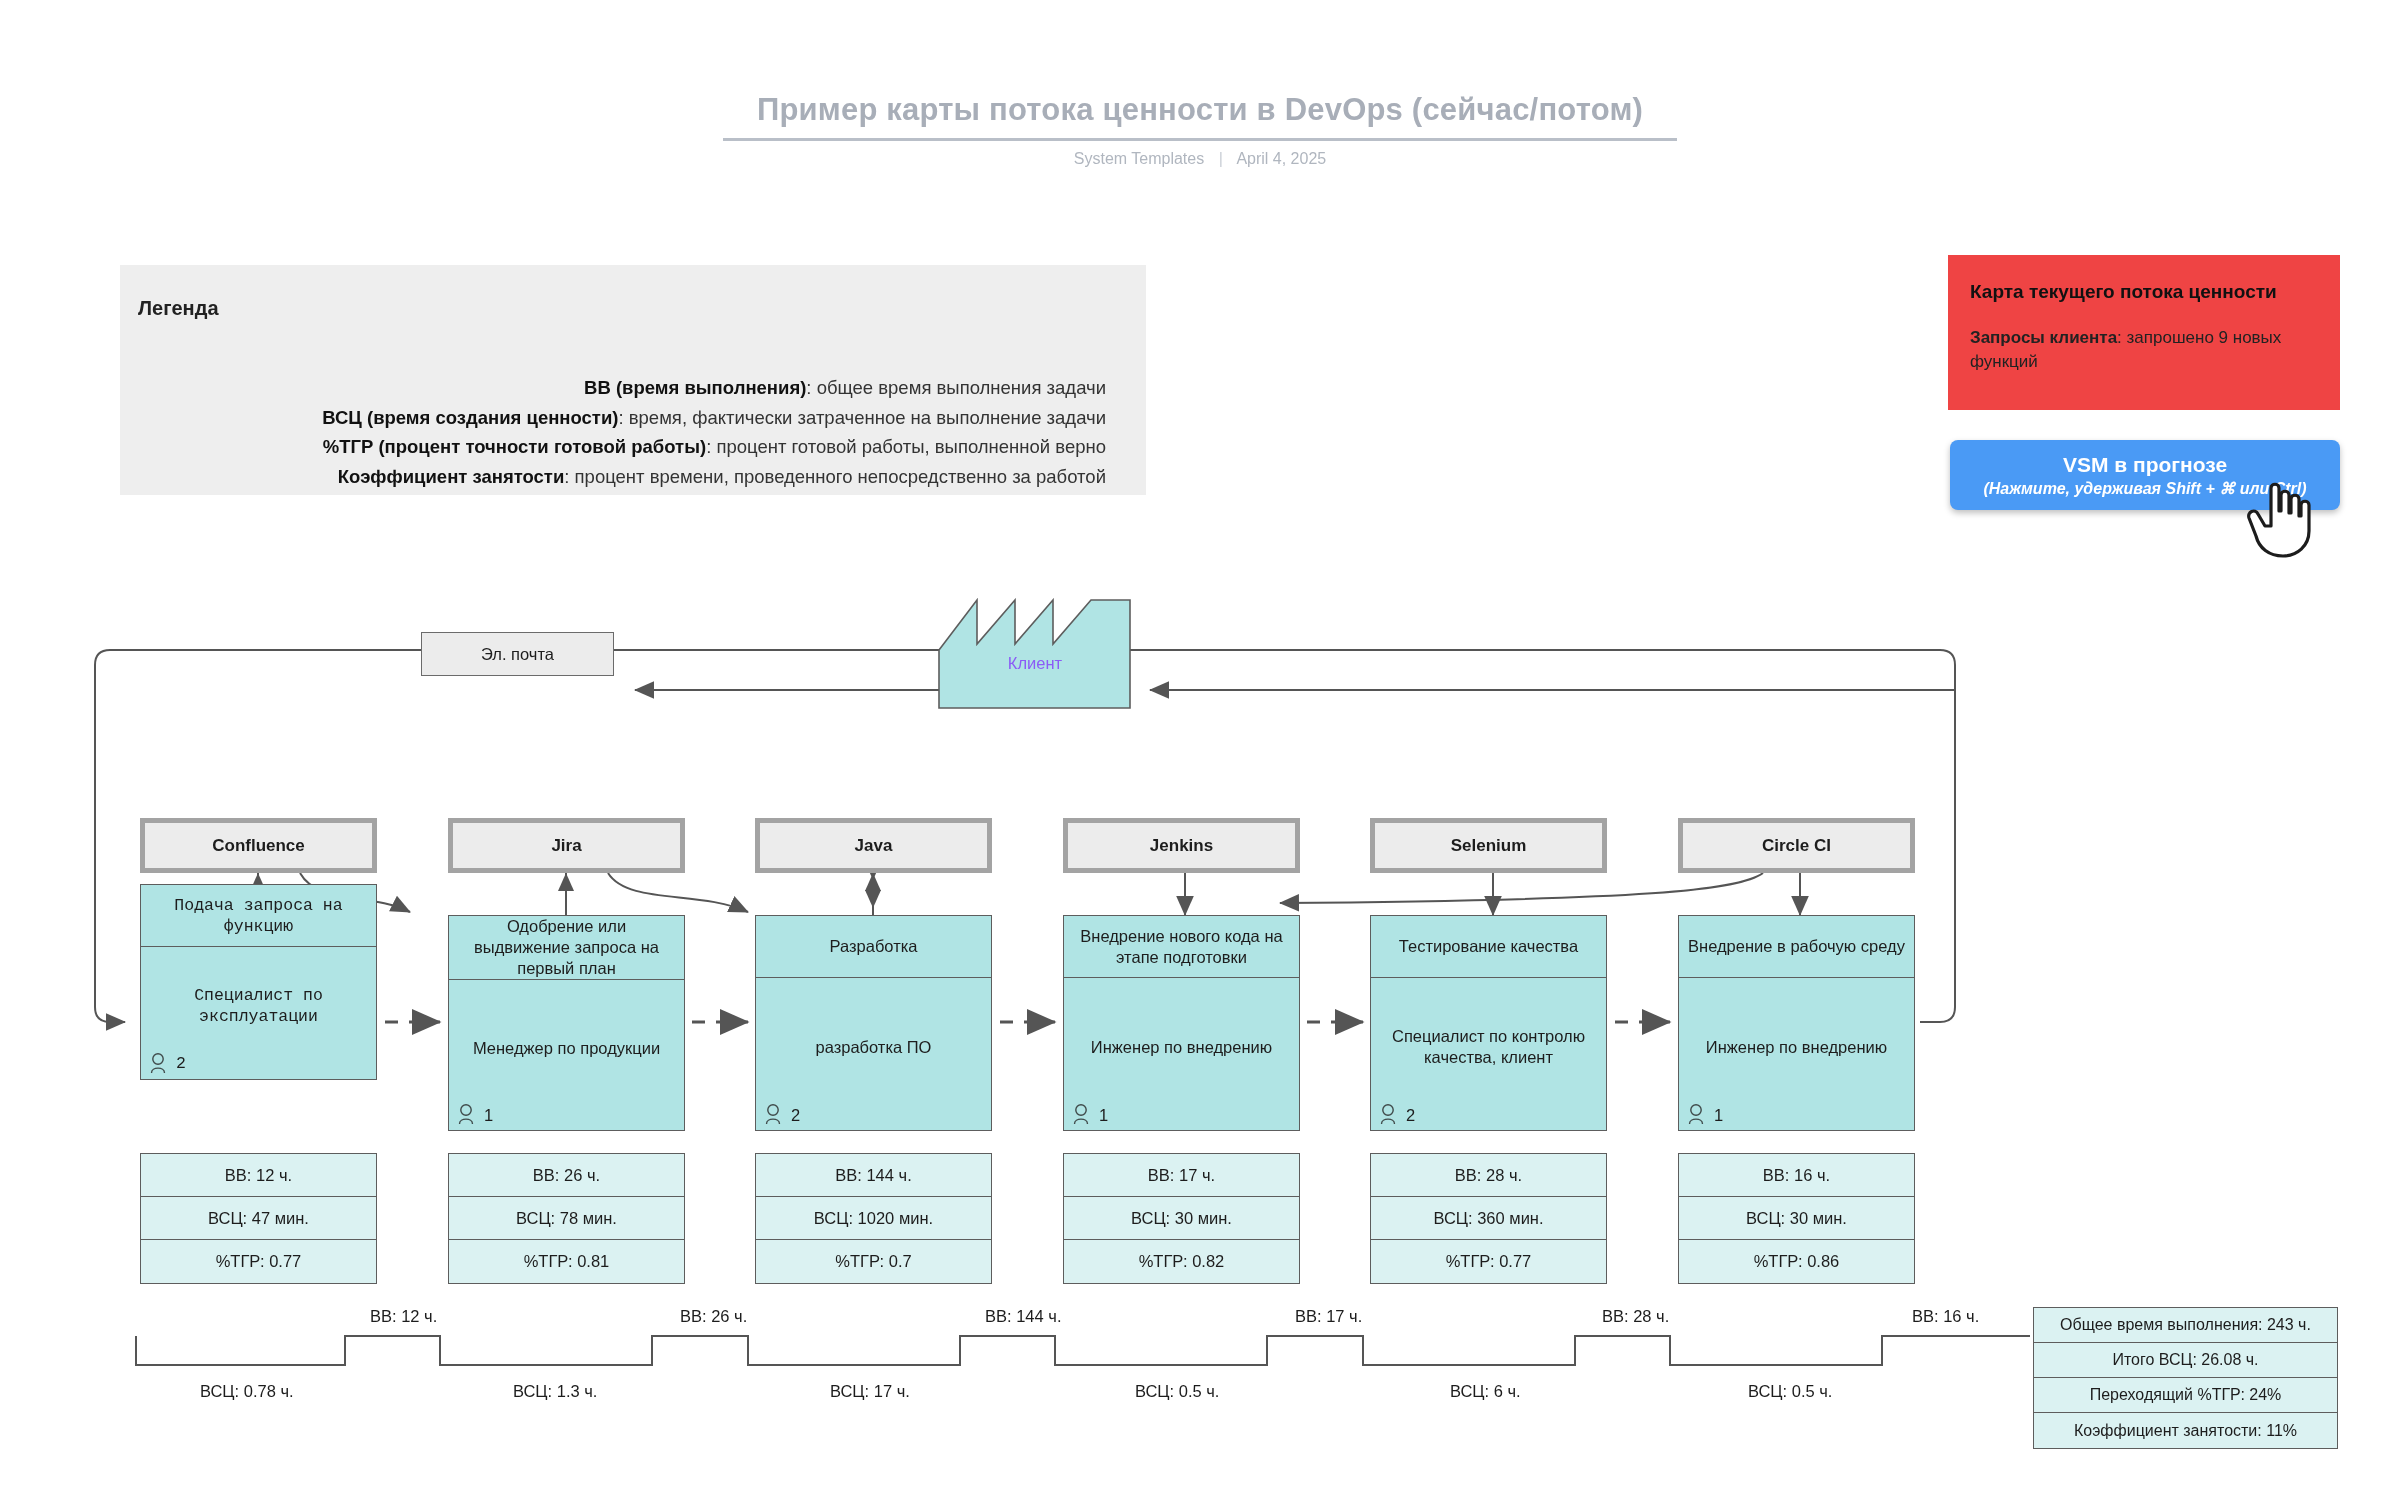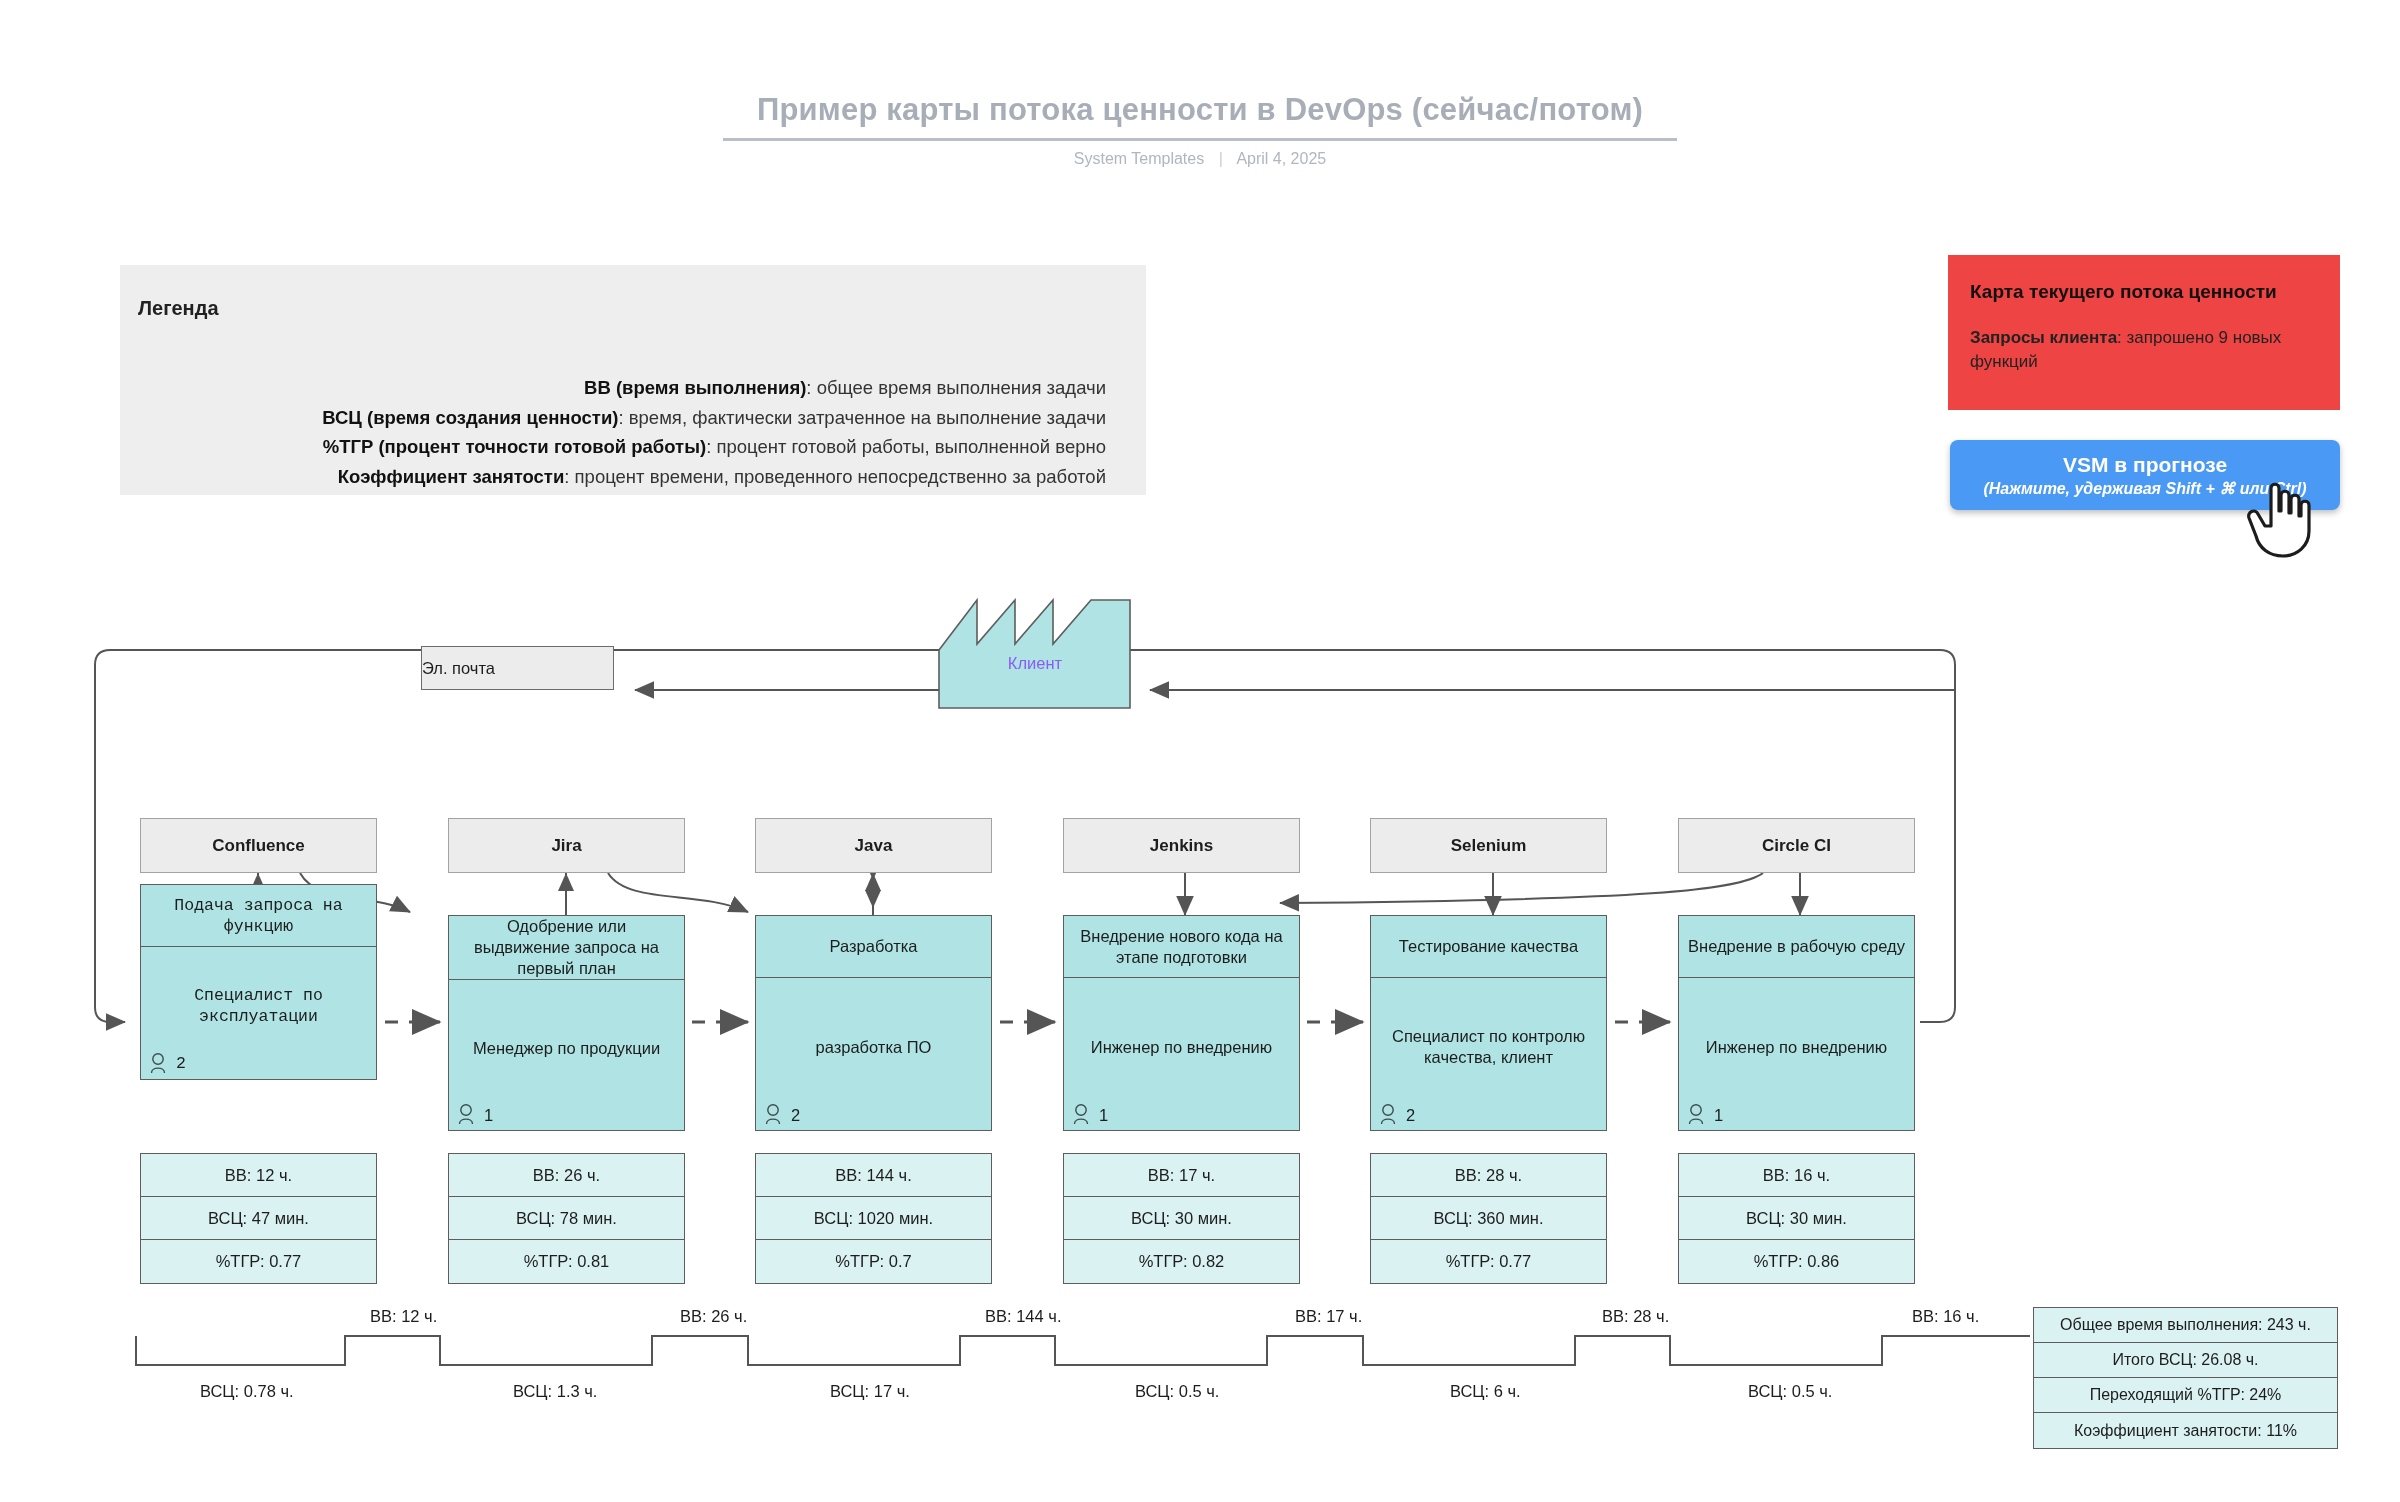--- a/index.html
+++ b/index.html
@@ -65,21 +65,21 @@
   #cursor-icon { position:absolute; left:2243px; top:478px; width:72px; height:80px; pointer-events:none; }
 
   
   #canvas { position:absolute; left:0; top:0; width:2400px; height:1502px; }
   #wires { position:absolute; left:0; top:0; width:2400px; height:1502px; }
 
   .node { position:absolute; }
 
   
   .sys-box {
-    background:#ececec; border:1px solid #a3a3a3;
+    background:#ececec; border:5px solid #a3a3a3;
     display:flex; align-items:center; justify-content:center;
     font-size:17px; font-weight:bold; color:#1d1d1d;
   }
 
   
   .proc-box {
     background:#b0e4e4; border:1px solid #5d5d5d;
     display:flex; flex-direction:column;
   }
   .proc-top {
@@ -91,22 +91,22 @@
     flex:1; position:relative;
     display:flex; align-items:center; justify-content:center; text-align:center;
     font-size:16.5px; line-height:21px; color:#1d1d1d; padding:0 8px 14px 8px;
   }
   .proc-people { position:absolute; left:8px; bottom:5px; display:flex; align-items:flex-end; gap:5px; }
   .proc-people .cnt { font-size:16.5px; color:#1d1d1d; line-height:1; padding-bottom:2px; }
 
   
   .email-box {
     background:#ececec; border:1px solid #6b6b6b;
-    display:flex; align-items:center; justify-content:flex-start;
-    font-size:16.5px; color:#1d1d1d;margin-top:14px;
+    display:flex; align-items:center; justify-content:center;
+    font-size:16.5px; color:#1d1d1d;
   }
 
   
   .factory { position:absolute; }
   .factory .fx-label {
     position:absolute; left:0; top:56px; width:100%; text-align:center;
     font-size:16.5px; color:#8b5cf6;
   }
 
   

